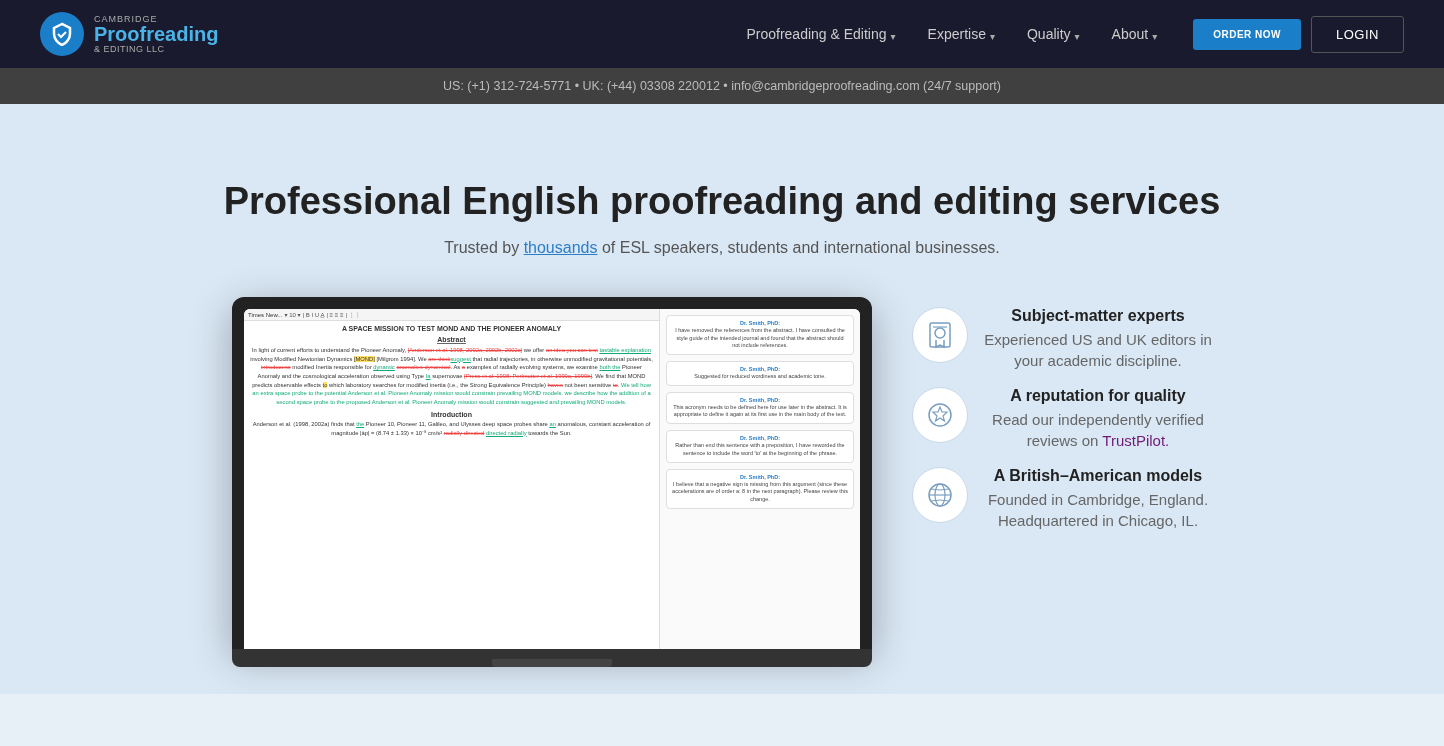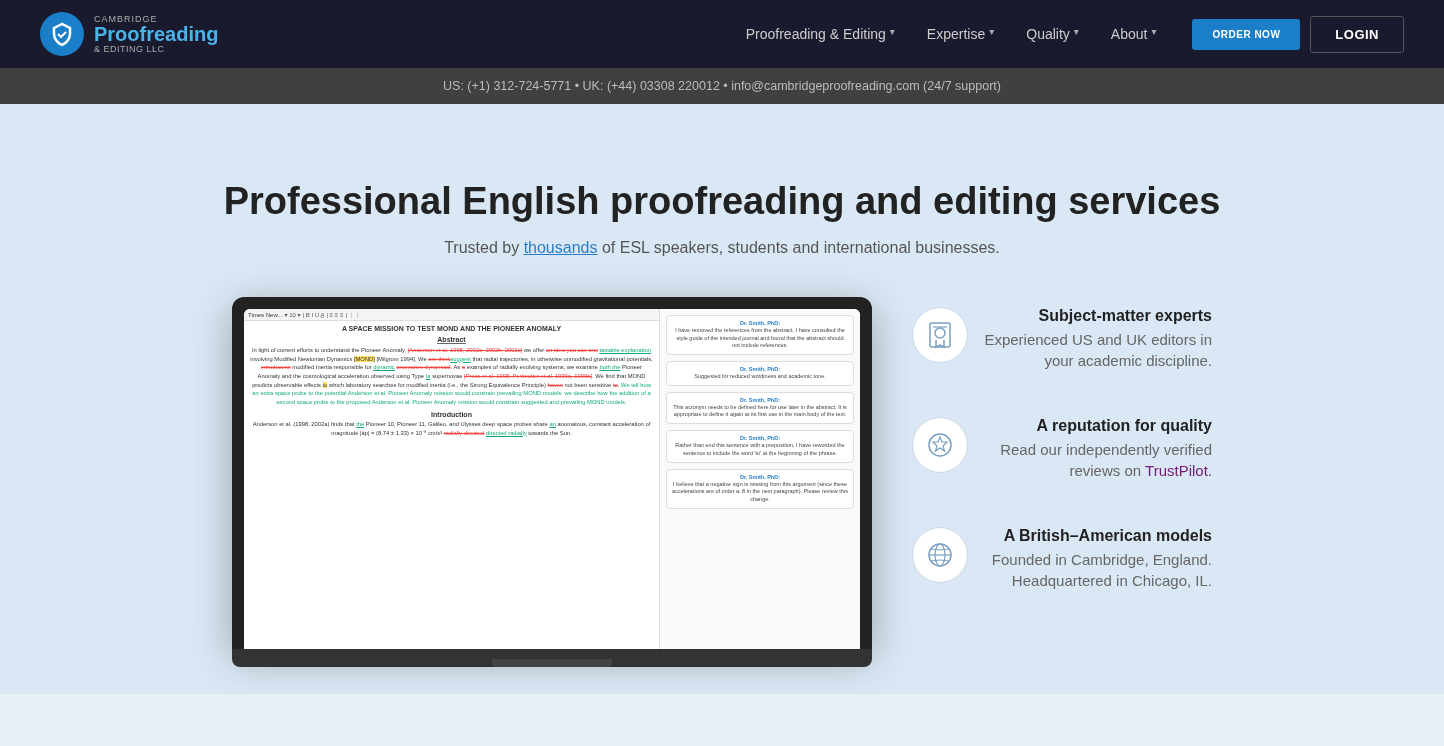--- a/index.html
+++ b/index.html
@@ -60,21 +60,21 @@
       gap: 0;
       margin-left: auto;
       margin-right: 20px;
     }
     .nav-item {
       color: #ccc;
       font-size: 14px;
       padding: 8px 16px;
       cursor: pointer;
       display: flex;
-      align-items: flex-start;
+      align-items: flex-end;
       gap: 4px;
       white-space: nowrap;
     }
     .nav-arrow {
       font-size: 10px;
       color: #aaa;
     }
 
     .btn-order {
       background: #1a7ec8;
@@ -88,21 +88,21 @@
       text-transform: uppercase;
       letter-spacing: 0.5px;
       margin-right: 10px;
     }
     .btn-login {
       background: transparent;
       color: white;
       border: 1.5px solid #555;
       padding: 10px 24px;
       font-size: 13px;
-      font-weight: 700;
+      font-weight: 400;
       border-radius: 3px;
       cursor: pointer;
       letter-spacing: 0.5px;
     }
 
     
     .info-bar {
       background: #404040;
       height: 36px;
       display: flex;
@@ -268,24 +268,24 @@
     .comment-text {
       font-size: 5.5px;
       color: #444;
       line-height: 1.4;
     }
 
     
     .features-side {
       display: flex;
       flex-direction: column;
-      gap: 46px;
+      gap: 16px;
       padding-top: 10px;
       width: 300px;
-      text-align: right;
+      text-align: center;
     }
     .feature-item {
       display: flex;
       align-items: flex-start;
       gap: 16px;
     }
     .feature-icon-circle {
       width: 56px;
       height: 56px;
       border-radius: 50%;

